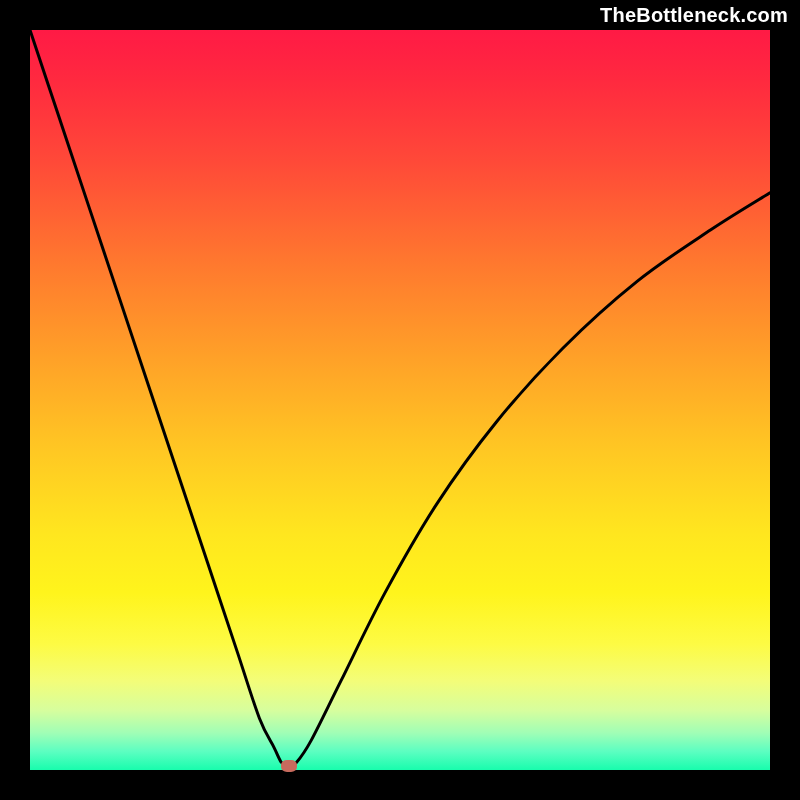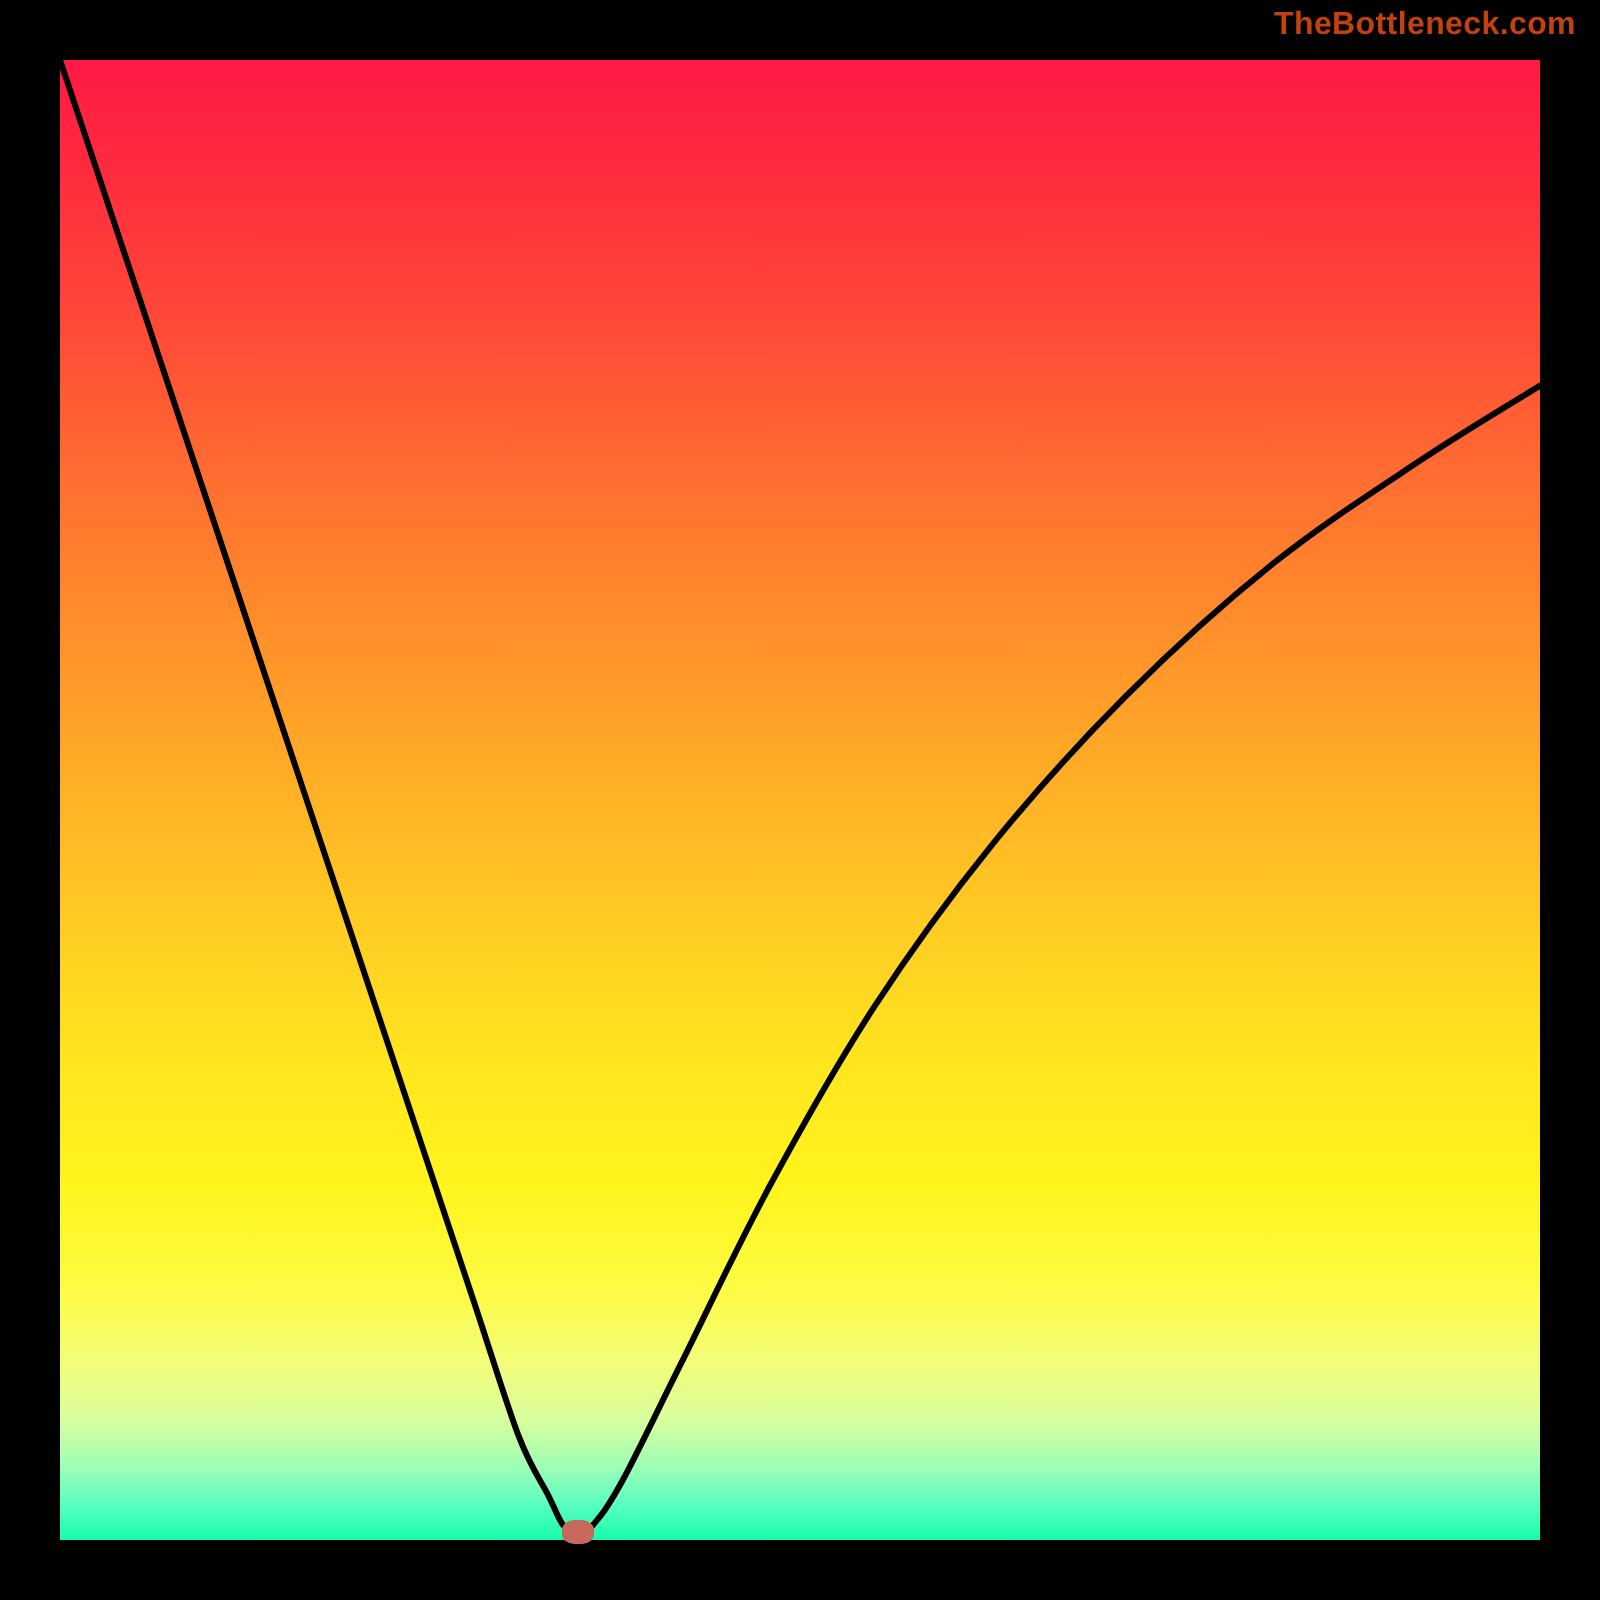--- a/index.html
+++ b/index.html
@@ -30,23 +30,23 @@
       #d6fe9e 92%,
       #a0feb6 95%,
       #5cfec1 97.5%,
       #18fdad 100%);
   }
   .watermark {
     position: absolute;
     top: 4px;
     right: 12px;
     font-family: Arial, Helvetica, sans-serif;
-    font-size: 16px;
+    font-size: 20px;
     font-weight: 600;
-    color: #c2410c;
+    color: #ffffff;
     letter-spacing: 0.2px;
   }
   svg.curve {
     position: absolute;
     left: 0;
     top: 0;
     width: 740px;
     height: 740px;
   }
   .curve path {

